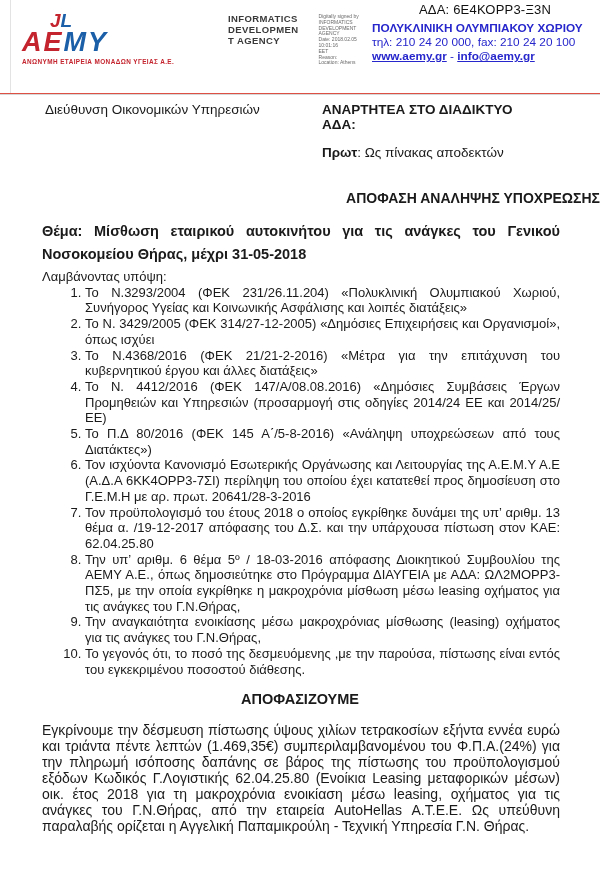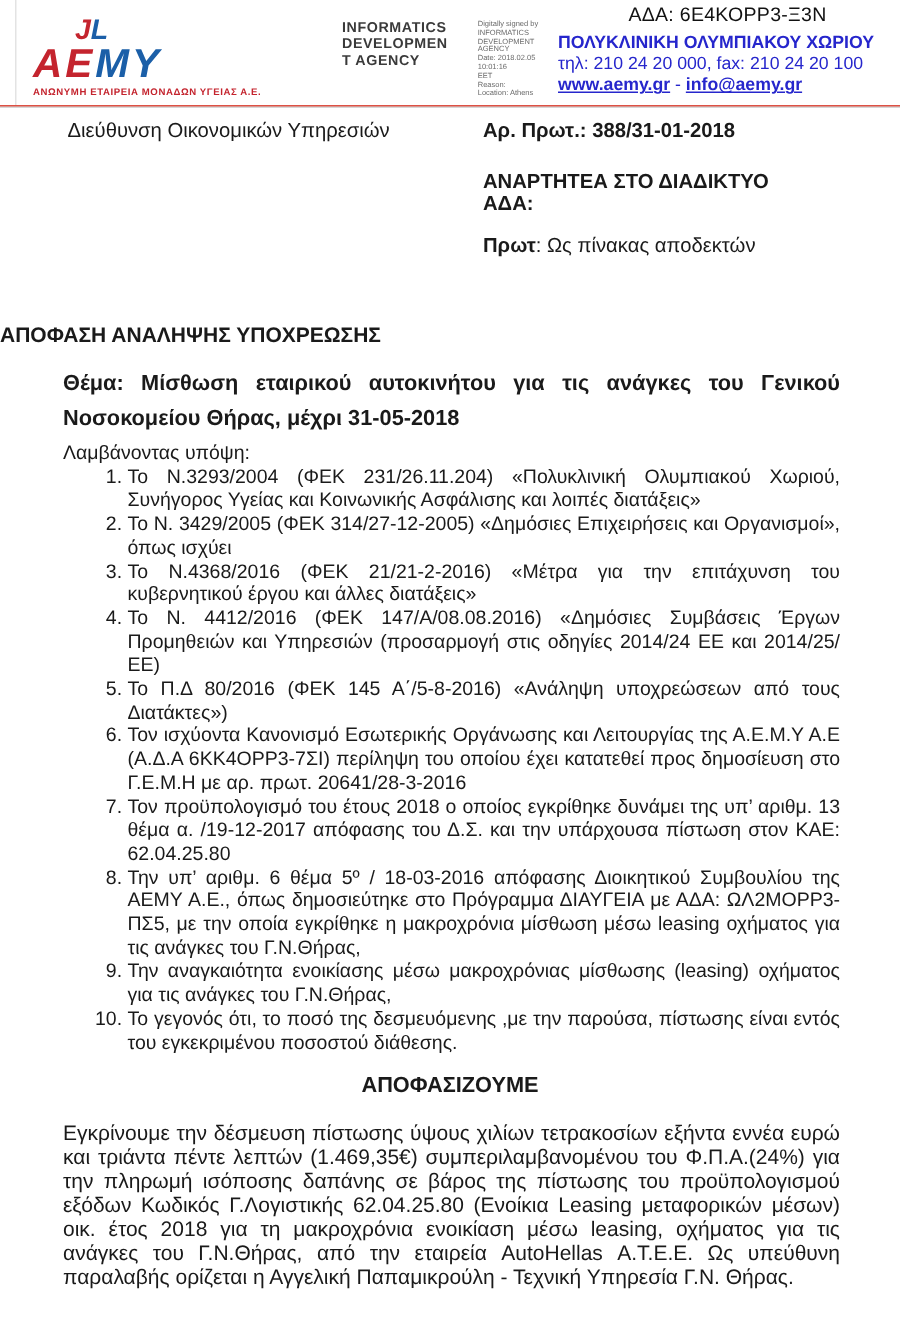--- a/index.html
+++ b/index.html
@@ -4,21 +4,21 @@
 <style>
   * { margin:0; padding:0; box-sizing:border-box; }
   html,body { background:#ffffff; }
   body { font-family:"Liberation Sans", sans-serif; color:#1a1a1a; }
   .page {
     position:relative; width:600px; height:896px; margin:0 auto;
     background:#fff; overflow:hidden;
   }
 
   
-  .header { position:relative; height:70px; }
+  .header { position:relative; height:93px; }
   .header::before { 
     content:""; position:absolute; left:10px; top:0; bottom:0;
     border-left:1px solid #e3e3e3;
   }
   .logo { position:absolute; left:22px; top:12px; width:150px; }
   .logo-mark { font-style:italic; font-weight:bold; font-size:19px; line-height:17px; letter-spacing:0; padding-left:28px; }
   .logo-word { font-style:italic; font-weight:bold; font-size:27px; line-height:26px; letter-spacing:2px; }
   .lr { color:#c4242e; } .lb { color:#1b5fa8; }
   .logo-sub { color:#c4242e; font-weight:bold; font-size:6.4px; letter-spacing:0.4px; margin-top:3px; white-space:nowrap; }
 
@@ -40,21 +40,21 @@
   .meta-row { display:flex; padding:7px 40px 0 45px; }
   .dept { flex:1; font-size:13.5px; }
   .meta-right { width:238px; font-size:13.5px; }
   .bold { font-weight:bold; }
   .protocol { margin-bottom:19px; }
   .publish { }
   .ada-label { margin-bottom:13px; }
   .to-line { }
 
   
-  .doc-title { text-align:left; font-weight:bold; font-size:14px; margin-top:44px; }
+  .doc-title { text-align:right; font-weight:bold; font-size:14px; margin-top:30px; }
   .subject { margin:14px 40px 0 42px; font-weight:bold; font-size:14.5px; line-height:23px; text-align:justify; }
   .considering { margin:3px 40px 0 42px; font-size:13px; line-height:15.7px; }
   ol.items { margin:0 40px 0 42px; padding-left:43px; font-size:13px; line-height:15.7px; }
   ol.items li { text-align:justify; }
   .decision-title { text-align:center; font-weight:bold; font-size:14.5px; margin-top:14px; }
   .decision-body { margin:15px 40px 0 42px; font-size:14px; line-height:16px; text-align:justify; }
 </style>
 </head>
 <body>
 
@@ -94,21 +94,20 @@
       </div>
     </div>
 
   </div>
 
   <div class="red-line"></div>
 
   <div class="meta-row">
     <div class="dept">Διεύθυνση Οικονομικών Υπηρεσιών</div>
     <div class="meta-right">
-      <div class="protocol bold">Αρ. Πρωτ.: 388/31-01-2018</div>
       <div class="publish bold">ΑΝΑΡΤΗΤΕΑ ΣΤΟ ΔΙΑΔΙΚΤΥΟ</div>
       <div class="ada-label bold">ΑΔΑ:</div>
       <div class="to-line"><b>Πρωτ</b><span>: Ως πίνακας αποδεκτών</span></div>
     </div>
   </div>
 
   <div class="doc-title">ΑΠΟΦΑΣΗ ΑΝΑΛΗΨΗΣ ΥΠΟΧΡΕΩΣΗΣ</div>
 
   <div class="subject">Θέμα: Μίσθωση εταιρικού αυτοκινήτου για τις ανάγκες του Γενικού Νοσοκομείου Θήρας, μέχρι 31-05-2018</div>
 

